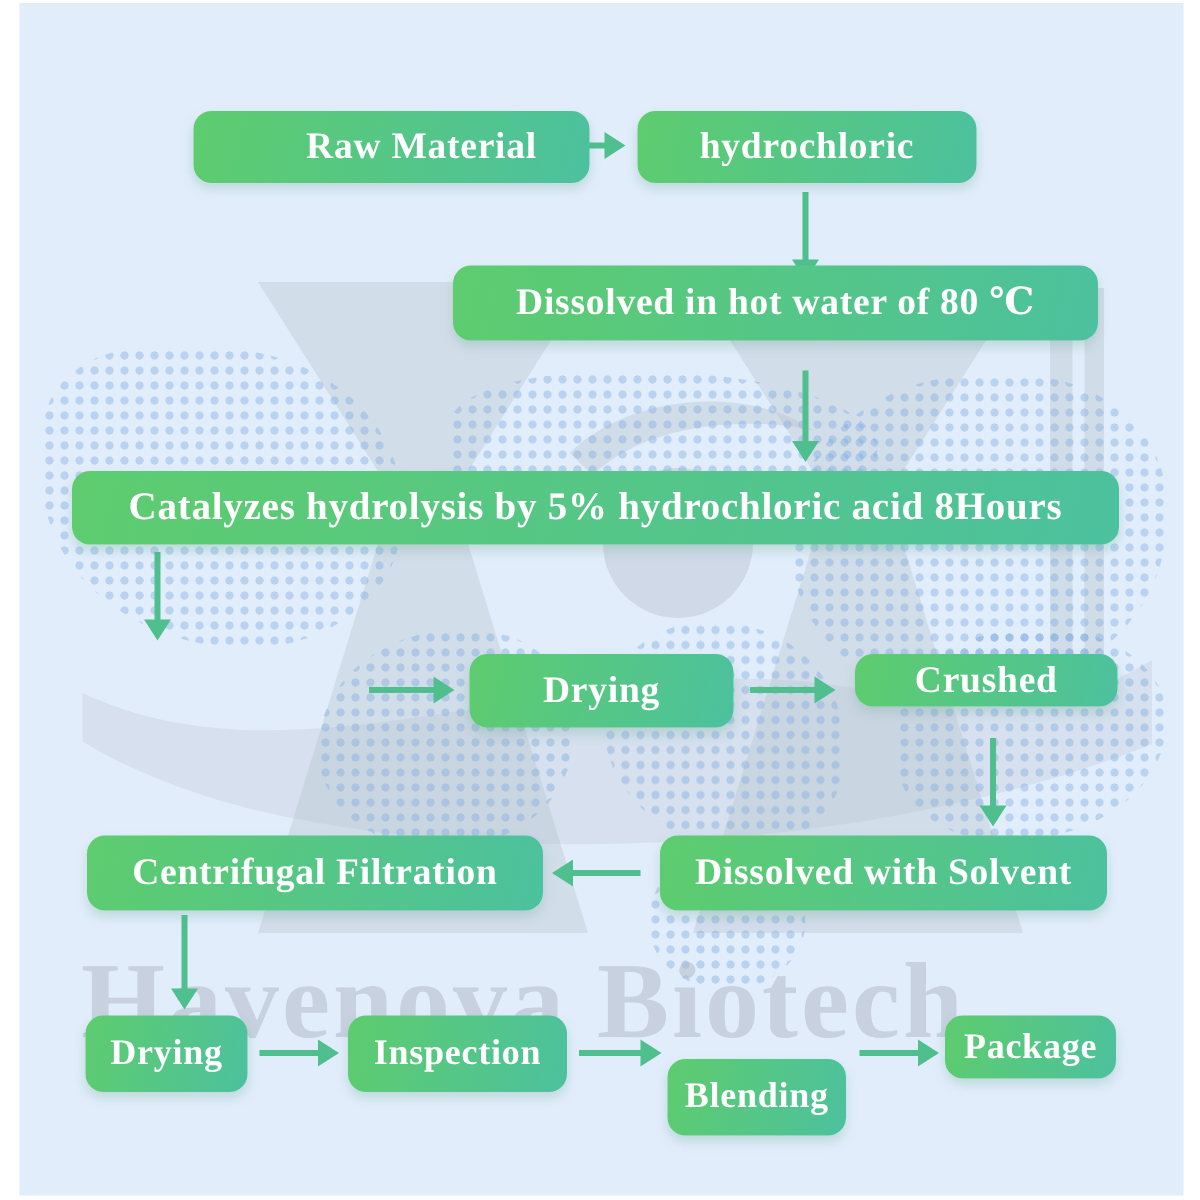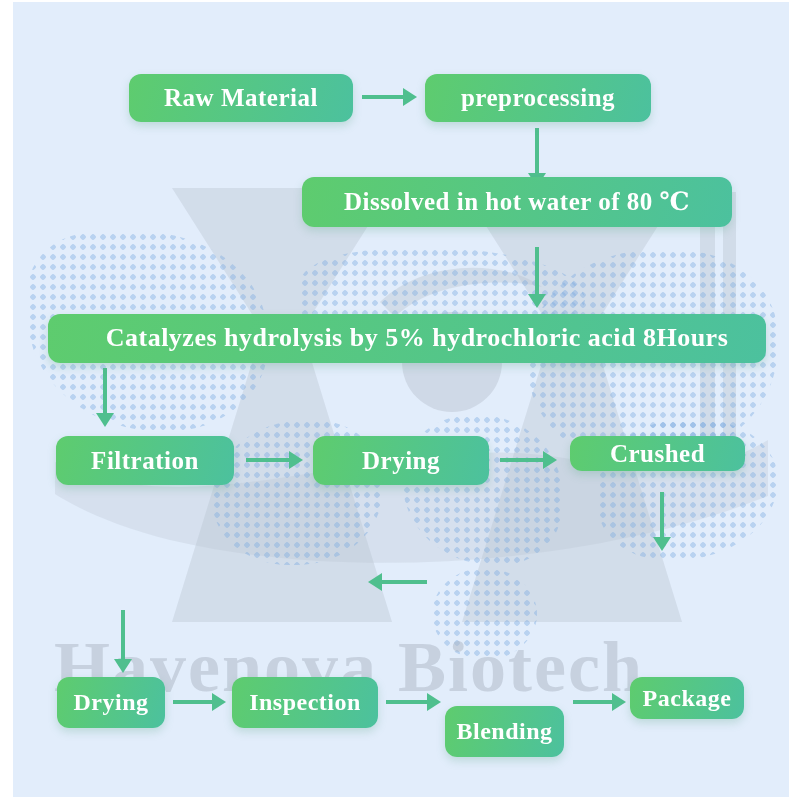--- a/index.html
+++ b/index.html
@@ -86,39 +86,40 @@
   <div class="dots" style="left:28px;top:232px;width:240px;height:200px;border-radius:30% 55% 45% 60%;"></div>
   <div class="dots" style="left:300px;top:248px;width:285px;height:95px;border-radius:40% 60% 50% 40%;"></div>
   <div class="dots" style="left:528px;top:250px;width:250px;height:215px;border-radius:50% 40% 55% 45%;"></div>
   <div class="dots" style="left:402px;top:415px;width:160px;height:150px;border-radius:45% 55% 40% 60%;"></div>
   <div class="dots" style="left:598px;top:420px;width:180px;height:140px;border-radius:50% 45% 60% 40%;"></div>
   <div class="dots" style="left:212px;top:420px;width:170px;height:145px;border-radius:55% 40% 50% 45%;"></div>
   <div class="dots" style="left:432px;top:568px;width:105px;height:92px;border-radius:50%;"></div>
 
   <div id="wmtext">Havenova Biotech</div>
 
-  <div class="node" style="left:129px;top:74px;width:224px;height:48px;">Raw Material</div>
+  <div class="node" style="left:129px;top:74px;width:224px;height:48px;padding-left:40px;">Raw Material</div>
   <div class="ah" style="left:362px;top:95px;width:42px;"></div>
-  <div class="node" style="left:425px;top:74px;width:226px;height:48px;">preprocessing</div>
+  <div class="node" style="left:425px;top:74px;width:226px;height:48px;">hydrochloric</div>
   <div class="av" style="left:535px;top:128px;height:46px;"></div>
 
   <div class="node" style="left:302px;top:177px;width:430px;height:50px;">Dissolved in hot water of 80 ℃</div>
   <div class="av" style="left:535px;top:247px;height:48px;"></div>
 
-  <div class="node" style="left:48px;top:314px;width:698px;height:49px;font-size:26px;padding-left:20px;">Catalyzes hydrolysis by 5% hydrochloric acid 8Hours</div>
+  <div class="node" style="left:48px;top:314px;width:698px;height:49px;font-size:26px;">Catalyzes hydrolysis by 5% hydrochloric acid 8Hours</div>
   <div class="av" style="left:103px;top:368px;height:46px;"></div>
 
-  <div class="node" style="left:56px;top:436px;width:178px;height:49px;">Filtration</div>
   <div class="ah" style="left:246px;top:458px;width:44px;"></div>
   <div class="node" style="left:313px;top:436px;width:176px;height:49px;">Drying</div>
   <div class="ah" style="left:500px;top:458px;width:44px;"></div>
   <div class="node" style="left:570px;top:436px;width:175px;height:35px;">Crushed</div>
   <div class="av" style="left:660px;top:492px;height:46px;"></div>
 
+  <div class="node" style="left:58px;top:557px;width:304px;height:50px;">Centrifugal Filtration</div>
   <div class="ah to-left" style="left:381px;top:580px;width:46px;"></div>
+  <div class="node" style="left:440px;top:557px;width:298px;height:50px;">Dissolved with Solvent</div>
   <div class="av" style="left:121px;top:610px;height:50px;"></div>
 
   <div class="node" style="left:57px;top:677px;width:108px;height:51px;font-size:24px;">Drying</div>
   <div class="ah" style="left:173px;top:700px;width:40px;"></div>
   <div class="node" style="left:232px;top:677px;width:146px;height:51px;font-size:24px;">Inspection</div>
   <div class="ah" style="left:386px;top:700px;width:42px;"></div>
   <div class="node" style="left:445px;top:677px;width:119px;height:51px;font-size:24px;margin-top:29px;">Blending</div>
   <div class="ah" style="left:573px;top:700px;width:40px;"></div>
   <div class="node" style="left:630px;top:677px;width:114px;height:42px;font-size:24px;">Package</div>
 

